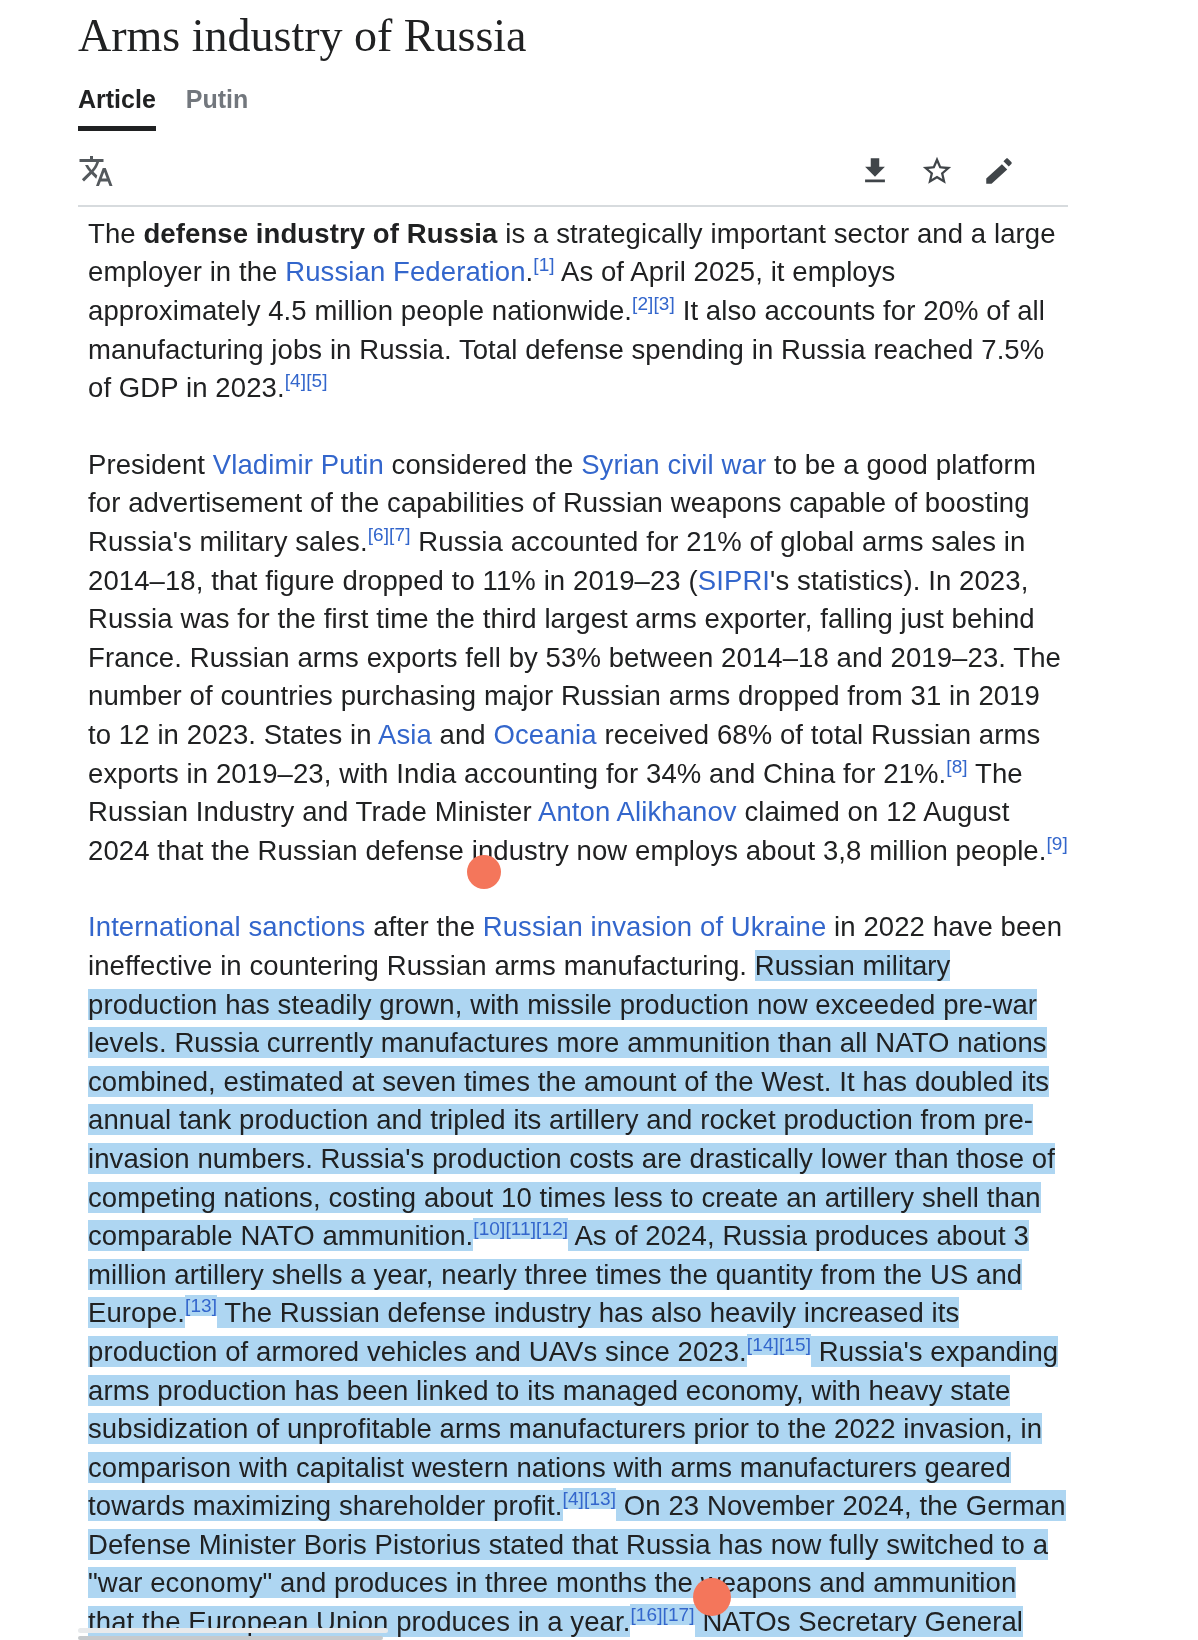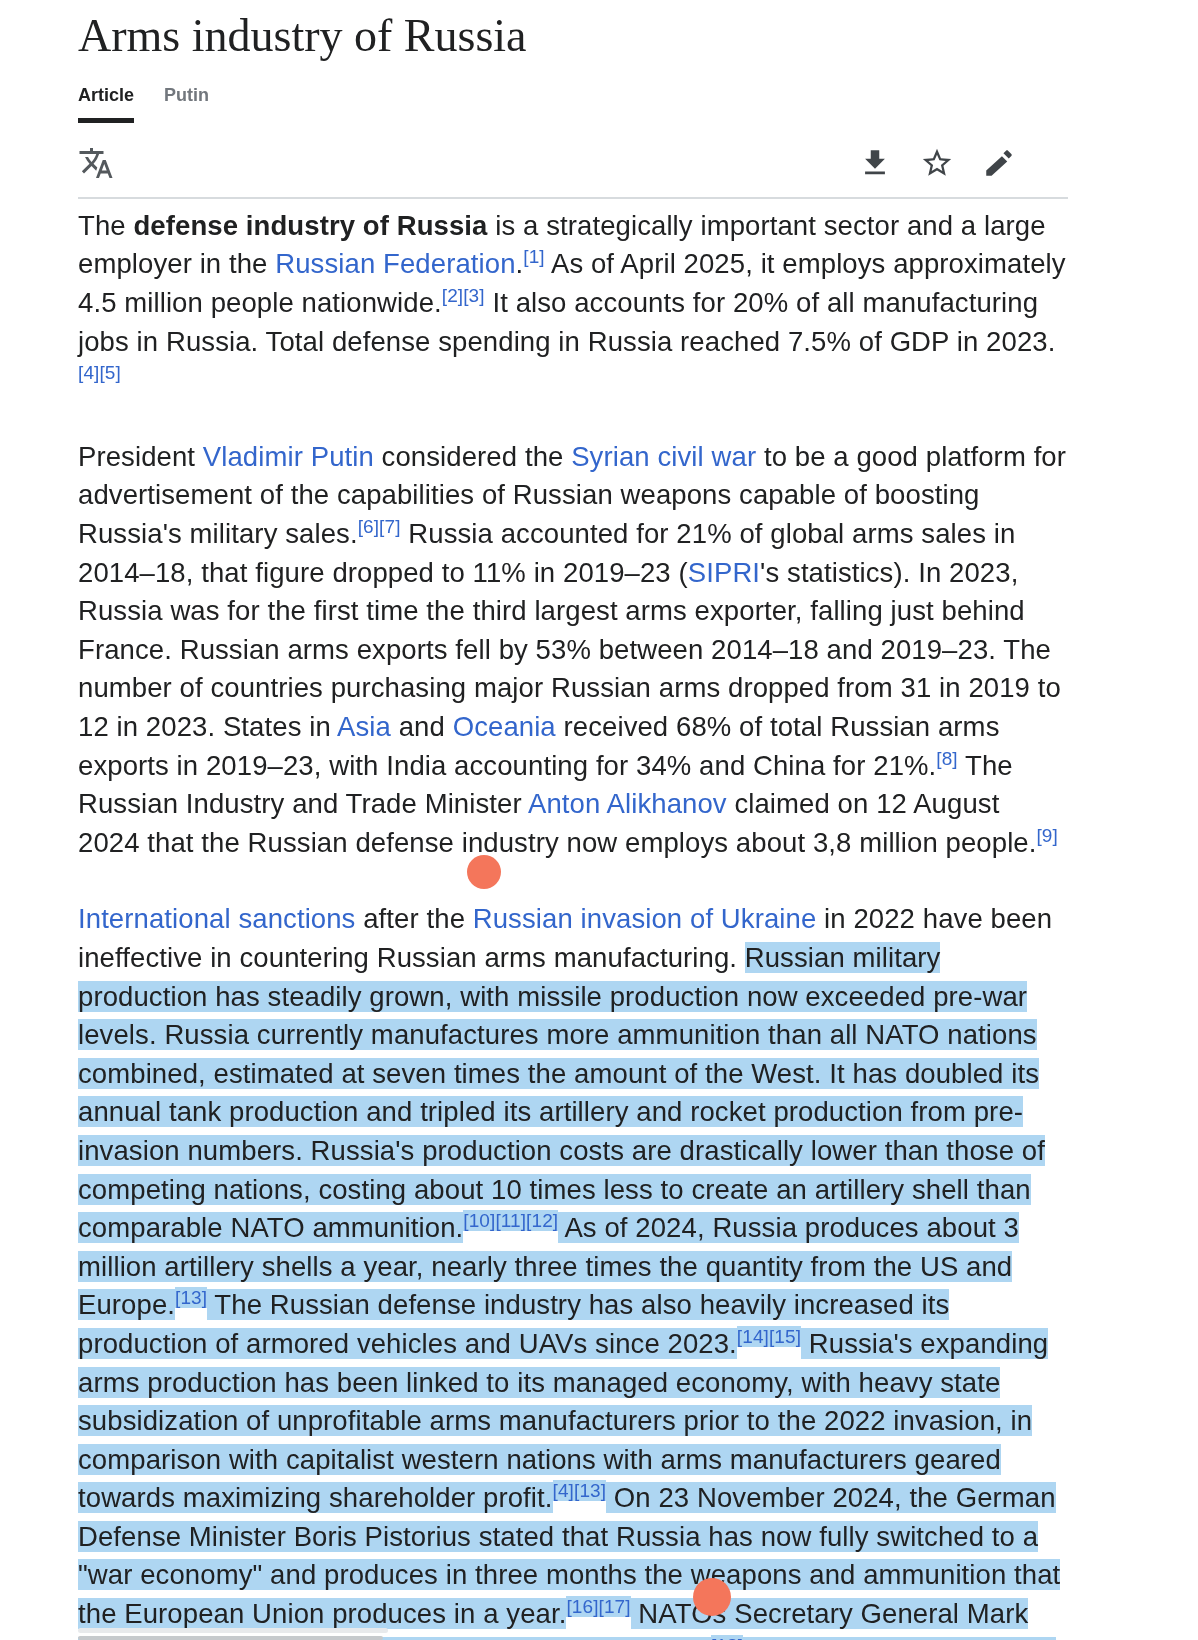--- a/index.html
+++ b/index.html
@@ -21,42 +21,42 @@
     font-weight: 400;
     font-size: 46px;
     line-height: 1.15;
     margin: 0;
     padding-top: 10px;
     color: var(--body-text);
   }
 
   .tabs { display: flex; gap: 30px; margin-top: 22px; }
   .tab {
-    font-size: 18px;
+    font-size: 25px;
     font-weight: 600;
     color: var(--muted);
     padding-bottom: 12px;
     cursor: pointer;
     border-bottom: 5px solid transparent;
   }
   .tab.active { color: #202122; border-bottom-color: #202122; }
 
   .toolbar { display: flex; align-items: center; margin-top: 22px; padding-bottom: 16px; }
   .icon-btn { display: inline-flex; align-items: center; justify-content: center; cursor: pointer; }
   .toolbar svg { display: block; }
   .spacer { flex: 1; }
   .toolbar-right { display: flex; gap: 28px; margin-right: 52px; }
 
   .divider { border: none; border-top: 2px solid var(--divider); margin: 0; }
 
   .article-body { padding-top: 8px; }
   .para {
     font-size: 27.5px;
     line-height: 38.6px;
-    margin: 0 0 38px 0;
+    margin: 0 0 38px 10px;
     color: var(--body-text);
     letter-spacing: 0.1px;
   }
   .bold { font-weight: 700; }
   .wikilink { color: var(--link); text-decoration: none; cursor: pointer; }
   sup.ref { font-size: 19px; line-height: 0; }
   .ref-link { color: var(--link); text-decoration: none; cursor: pointer; }
   .hl { background-color: var(--selection-highlight); }
 
   .handle { position: absolute; border-radius: 50%; background: var(--selection-handle); cursor: grab; }

